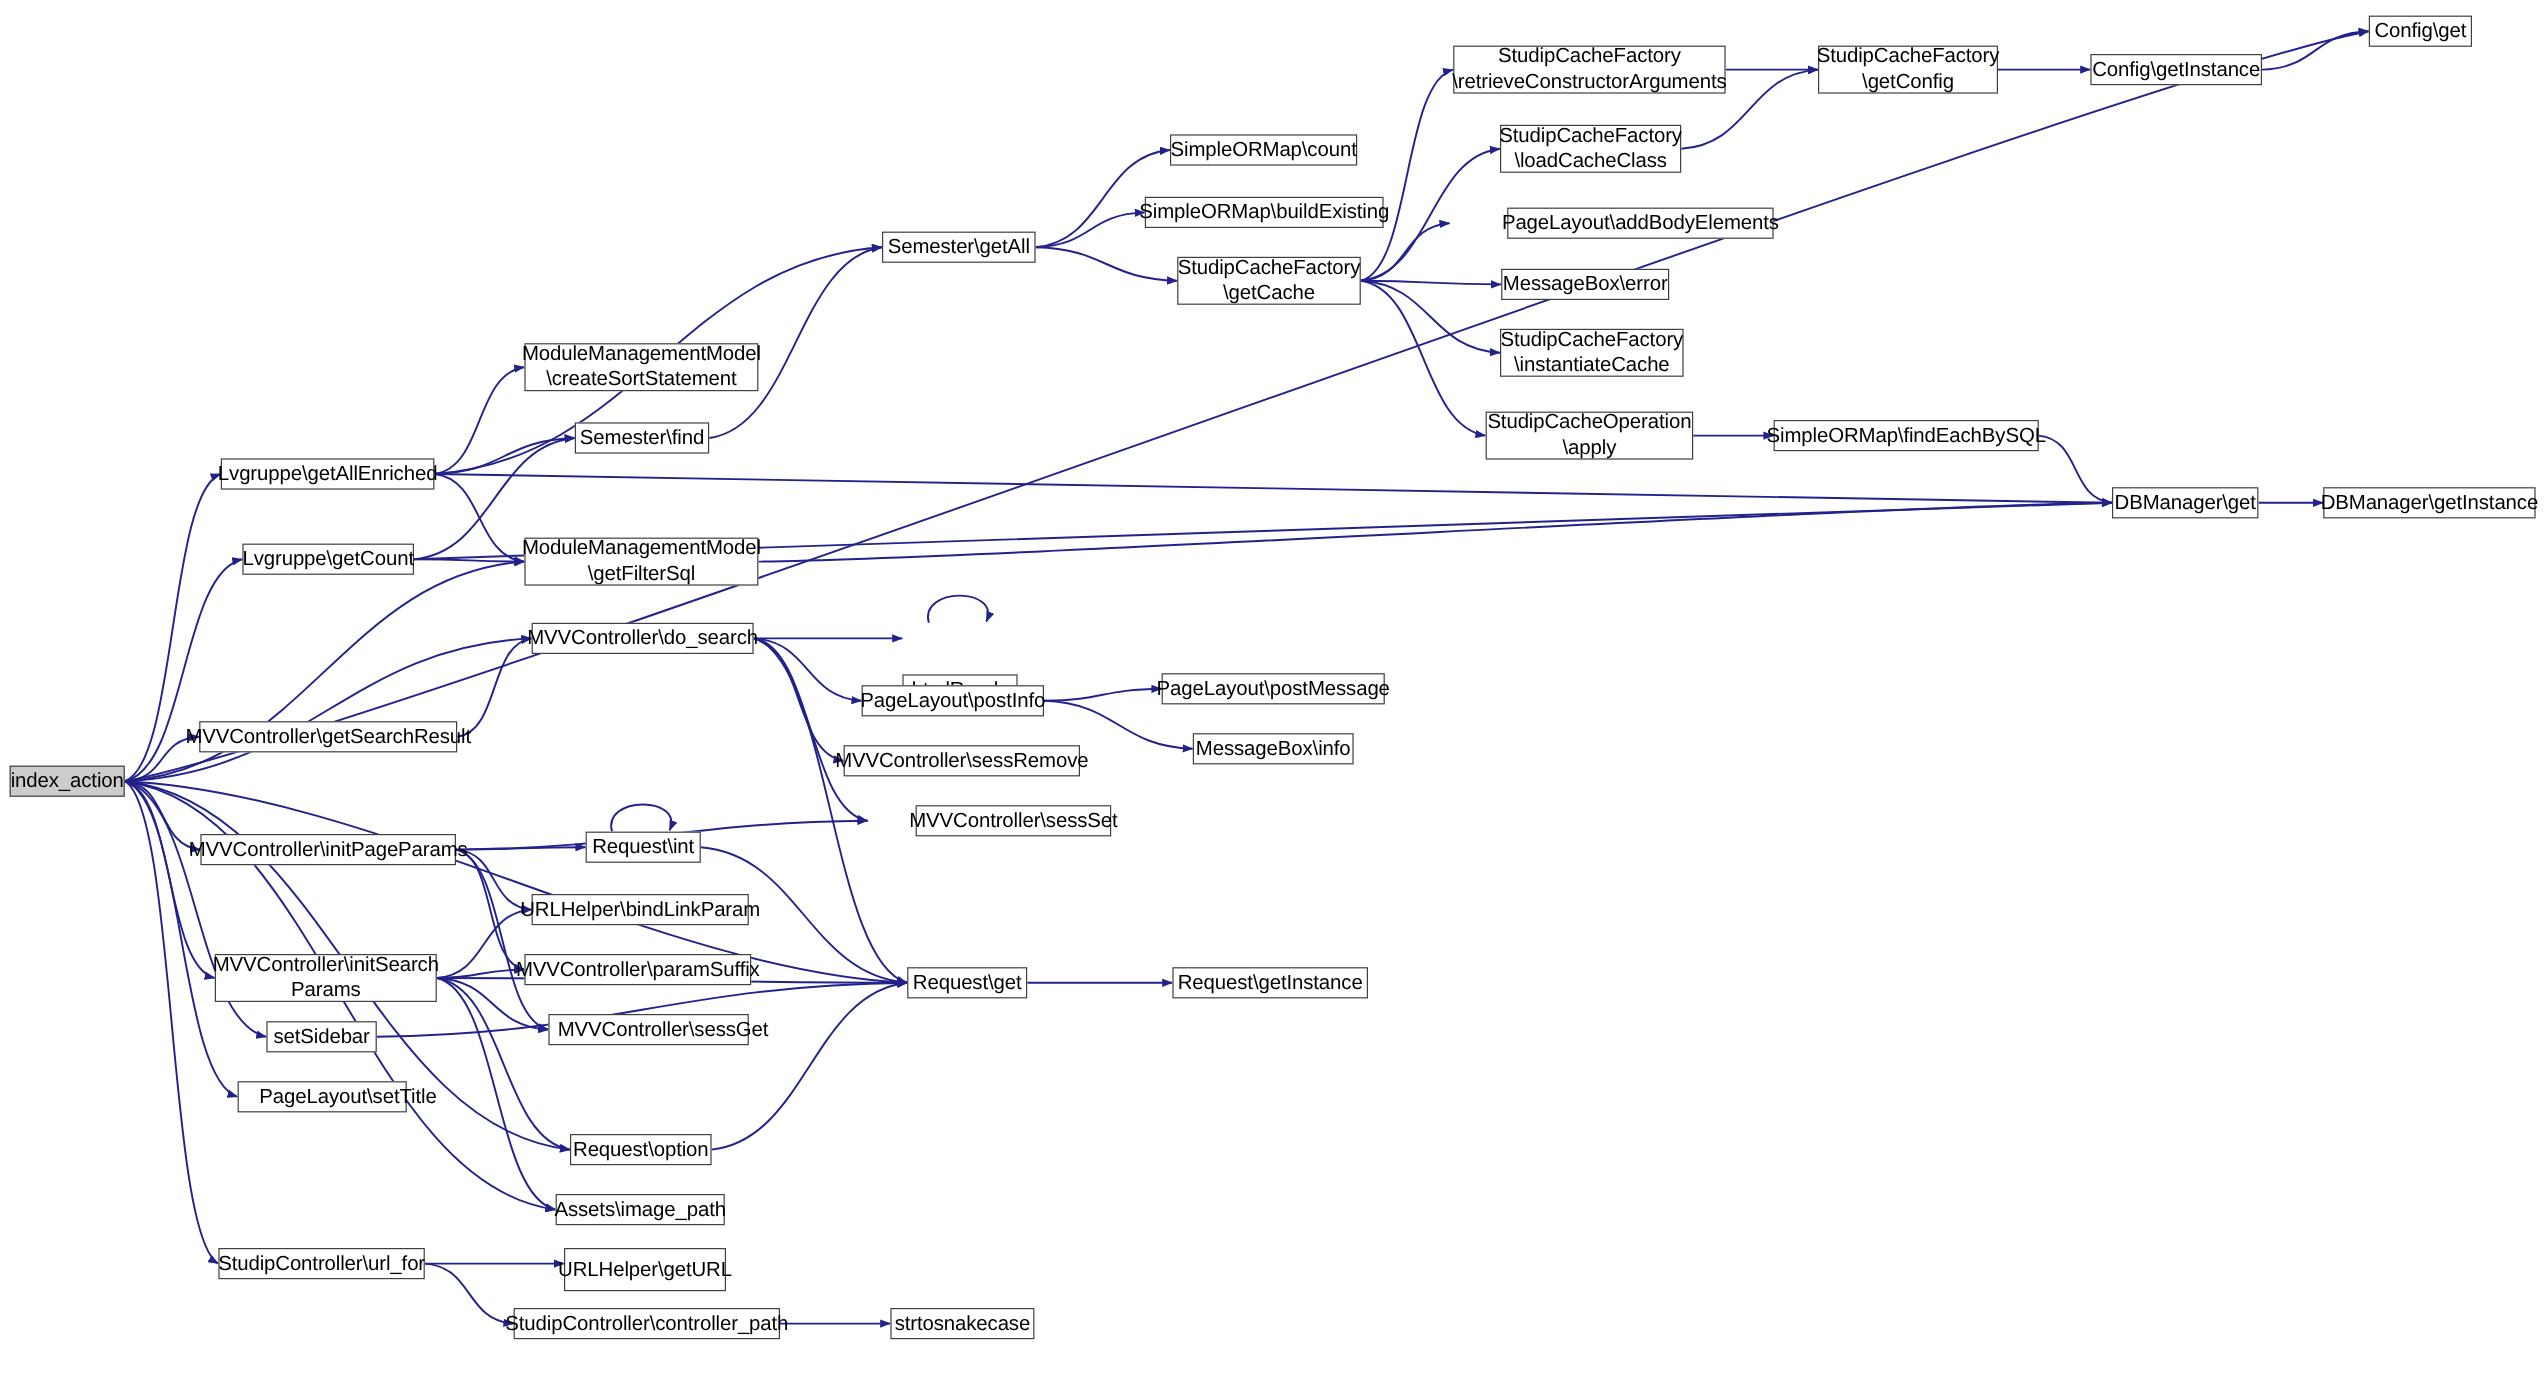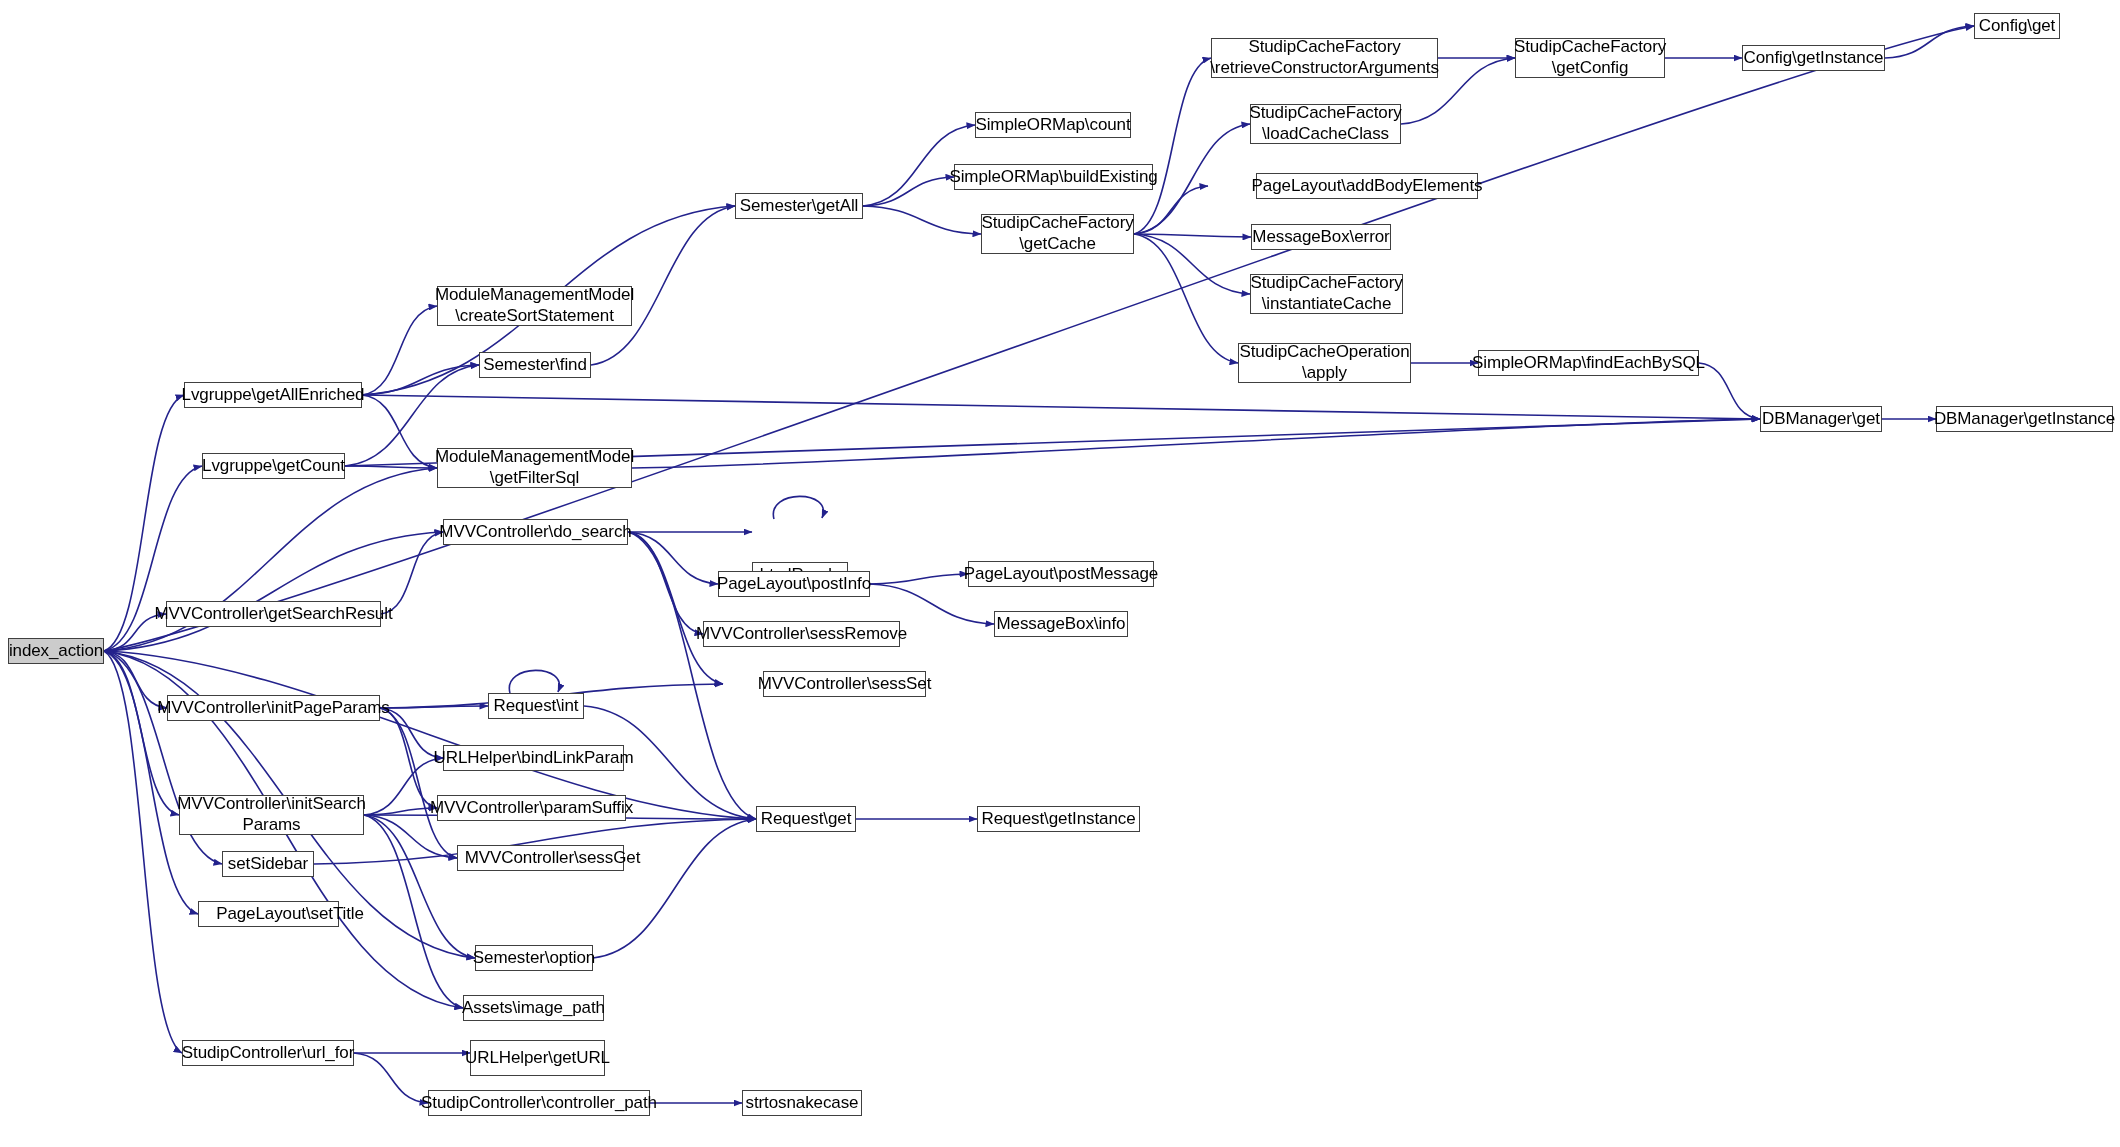--- a/index.html
+++ b/index.html
@@ -138,21 +138,21 @@
       <div class="node" style="left: 437px; top: 286px; width: 195px; height: 40px;">ModuleManagementModel
 \createSortStatement</div>
       <div class="node" style="left: 479px; top: 352px; width: 112px; height: 26px;">Semester\find</div>
       <div class="node" style="left: 437px; top: 448px; width: 195px; height: 40px;">ModuleManagementModel
 \getFilterSql</div>
       <div class="node" style="left: 443px; top: 519px; width: 185px; height: 26px;">MVVController\do_search</div>
       <div class="node" style="left: 488px; top: 693px; width: 96px; height: 26px;">Request\int</div>
       <div class="node" style="left: 443px; top: 745px; width: 181px; height: 26px;">URLHelper\bindLinkParam</div>
       <div class="node" style="left: 437px; top: 795px; width: 189px; height: 26px;">MVVController\paramSuffix</div>
       <div class="node" style="left: 457px; top: 845px; width: 167px; height: 26px; padding-left: 24px;">MVVController\sessGet</div>
-      <div class="node" style="left: 475px; top: 945px; width: 118px; height: 26px;">Semester\option</div>
+      <div class="node" style="left: 475px; top: 945px; width: 118px; height: 26px;">Request\option</div>
       <div class="node" style="left: 463px; top: 995px; width: 141px; height: 26px;">Assets\image_path</div>
       <div class="node" style="left: 470px; top: 1040px; width: 135px; height: 36px;">URLHelper\getURL</div>
       <div class="node" style="left: 428px; top: 1090px; width: 222px; height: 26px;">StudipController\controller_path</div>
       <div class="node" style="left: 735px; top: 193px; width: 128px; height: 26px;">Semester\getAll</div>
       <div class="node" style="left: 752px; top: 519px; width: 96px; height: 26px; margin-top: 43px;">htmlReady</div>
       <div class="node" style="left: 718px; top: 571px; width: 152px; height: 26px;">PageLayout\postInfo</div>
       <div class="node" style="left: 703px; top: 621px; width: 197px; height: 26px;">MVVController\sessRemove</div>
       <div class="node" style="left: 723px; top: 671px; width: 163px; height: 26px; margin-left: 40px;">MVVController\sessSet</div>
       <div class="node" style="left: 756px; top: 806px; width: 100px; height: 26px;">Request\get</div>
       <div class="node" style="left: 742px; top: 1090px; width: 120px; height: 26px;">strtosnakecase</div>

